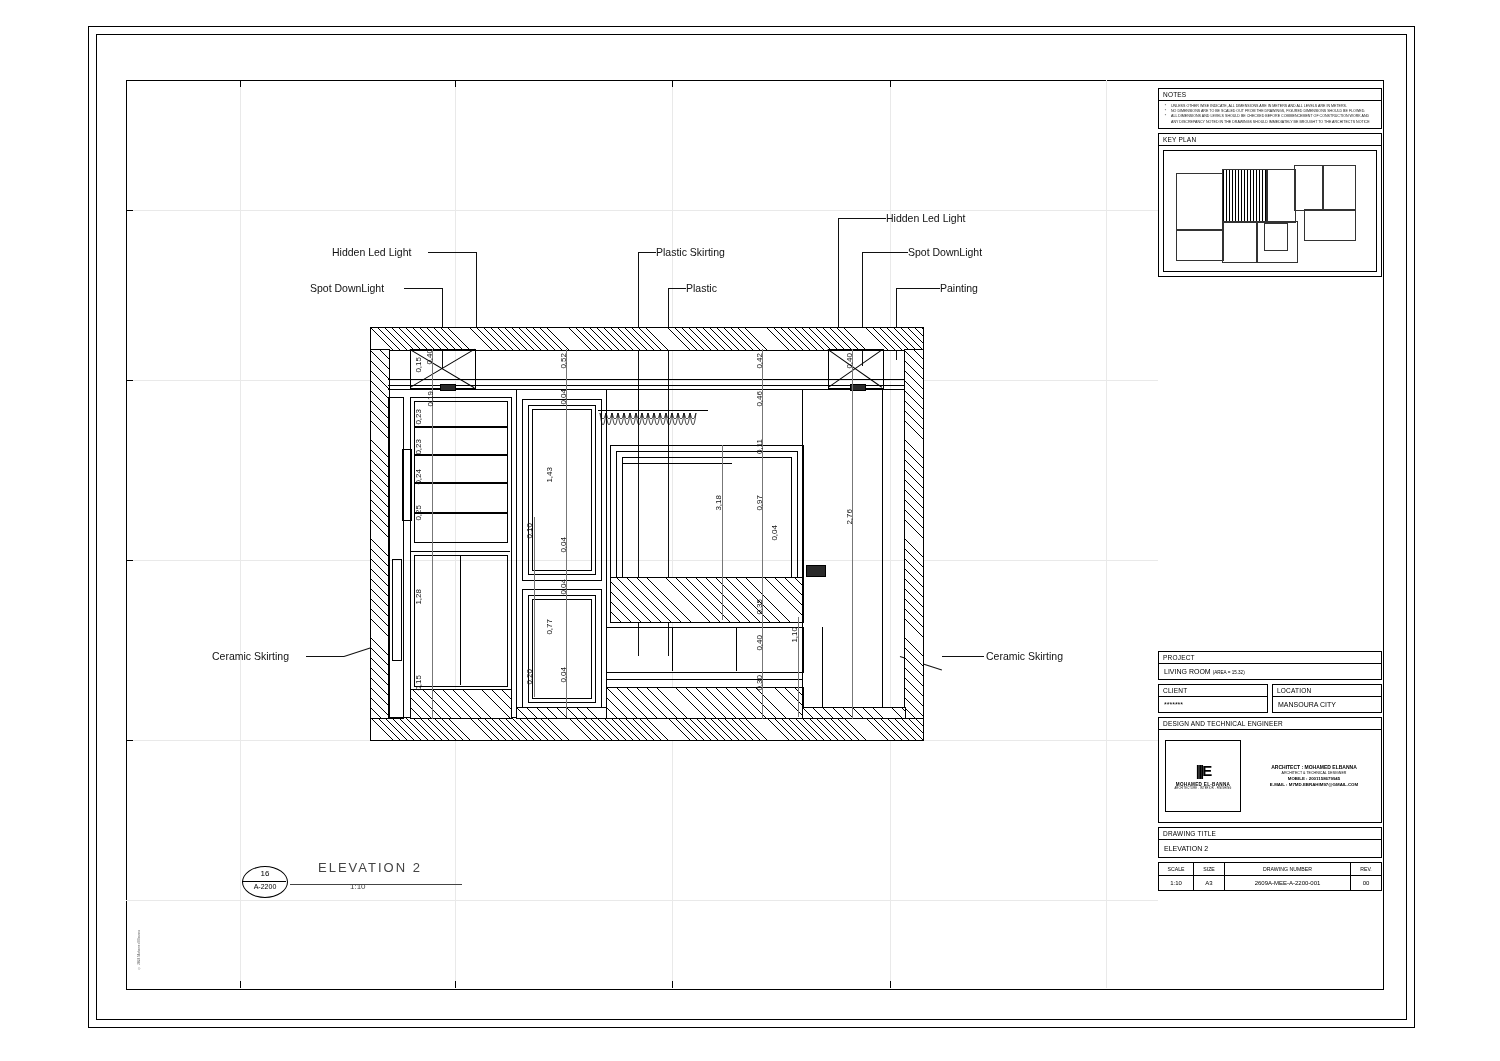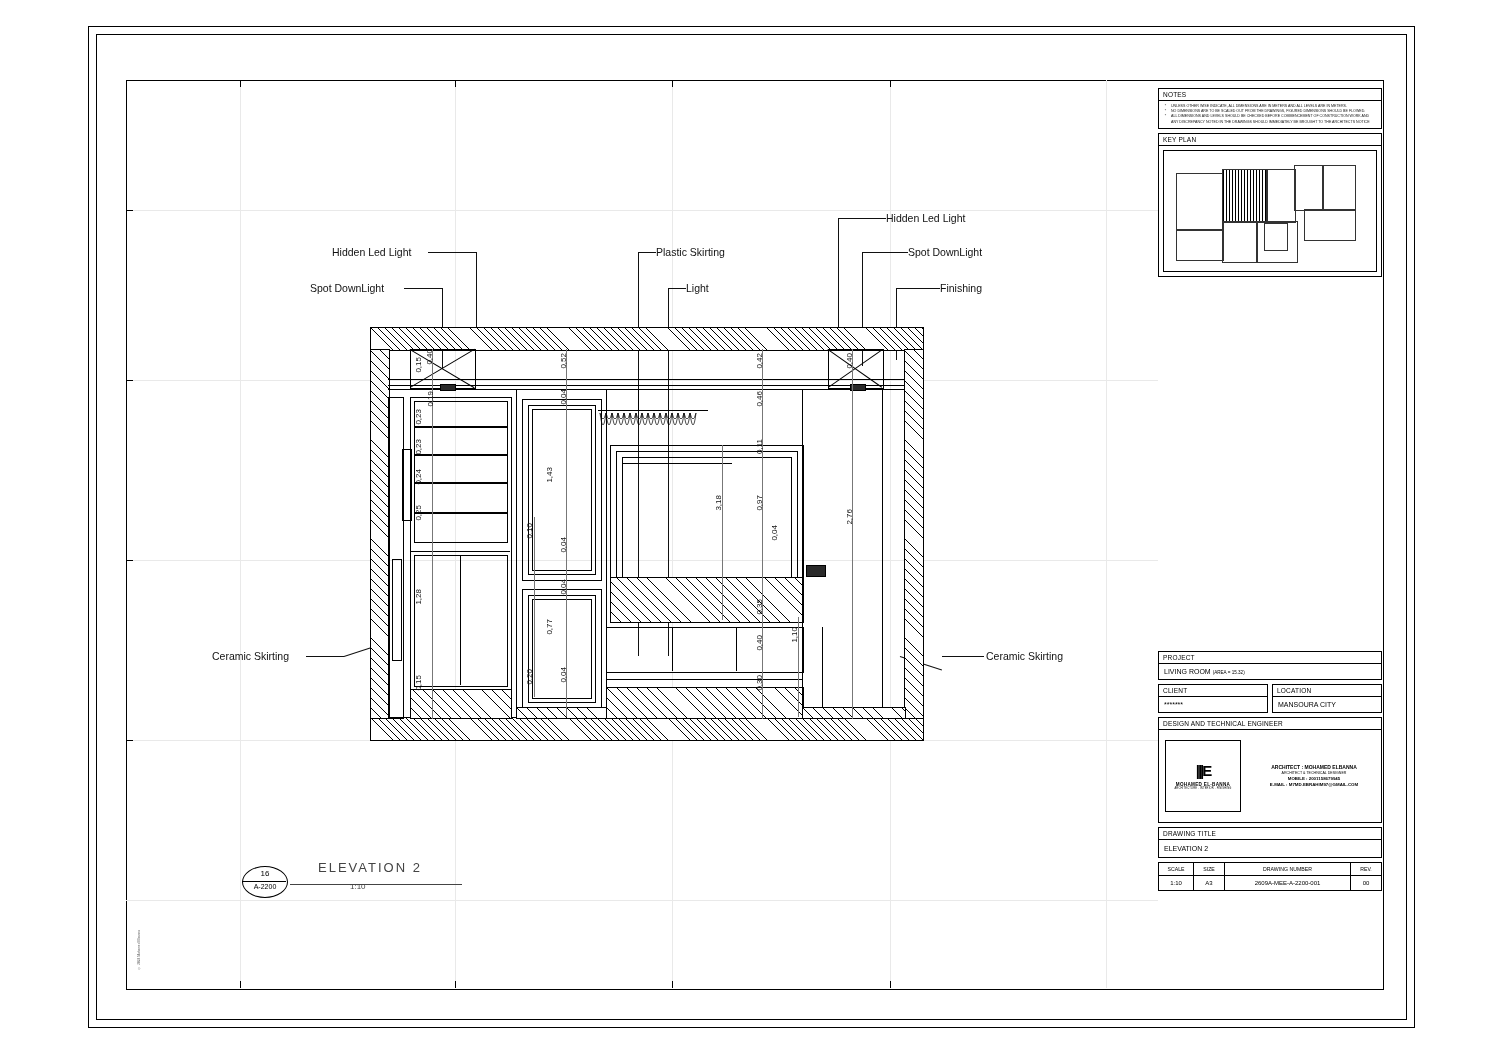--- a/index.html
+++ b/index.html
@@ -232,33 +232,33 @@
   <div class="leader lv" style="left:476px;top:252px;height:96px;"></div>
 
   <div class="lbl" style="left:310px;top:282px;">Spot DownLight</div>
   <div class="leader lh" style="left:404px;top:288px;width:38px;"></div>
   <div class="leader lv" style="left:442px;top:288px;height:80px;"></div>
 
   <div class="lbl" style="left:656px;top:246px;">Plastic Skirting</div>
   <div class="leader lh" style="left:638px;top:252px;width:18px;"></div>
   <div class="leader lv" style="left:638px;top:252px;height:404px;"></div>
 
-  <div class="lbl" style="left:686px;top:282px;">Light</div>
+  <div class="lbl" style="left:686px;top:282px;">Plastic</div>
   <div class="leader lh" style="left:668px;top:288px;width:18px;"></div>
   <div class="leader lv" style="left:668px;top:288px;height:368px;"></div>
 
   <div class="lbl" style="left:886px;top:212px;">Hidden Led Light</div>
   <div class="leader lh" style="left:838px;top:218px;width:48px;"></div>
   <div class="leader lv" style="left:838px;top:218px;height:130px;"></div>
 
   <div class="lbl" style="left:908px;top:246px;">Spot DownLight</div>
   <div class="leader lh" style="left:862px;top:252px;width:46px;"></div>
   <div class="leader lv" style="left:862px;top:252px;height:114px;"></div>
 
-  <div class="lbl" style="left:940px;top:282px;">Finishing</div>
+  <div class="lbl" style="left:940px;top:282px;">Painting</div>
   <div class="leader lh" style="left:896px;top:288px;width:44px;"></div>
   <div class="leader lv" style="left:896px;top:288px;height:72px;"></div>
 
   <div class="lbl" style="left:212px;top:650px;">Ceramic Skirting</div>
   <div class="leader lh" style="left:306px;top:656px;width:38px;"></div>
   <div class="leader" style="left:344px;top:656px;width:42px;height:1px;transform:rotate(-18deg);transform-origin:left center;"></div>
 
   <div class="lbl" style="left:986px;top:650px;">Ceramic Skirting</div>
   <div class="leader lh" style="left:942px;top:656px;width:42px;"></div>
   <div class="leader" style="left:900px;top:656px;width:44px;height:1px;transform:rotate(18deg);transform-origin:left center;"></div>

